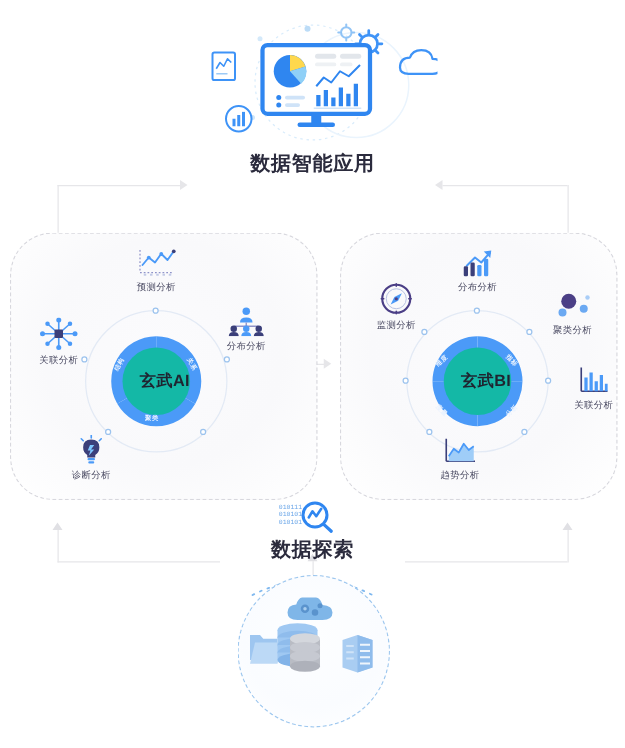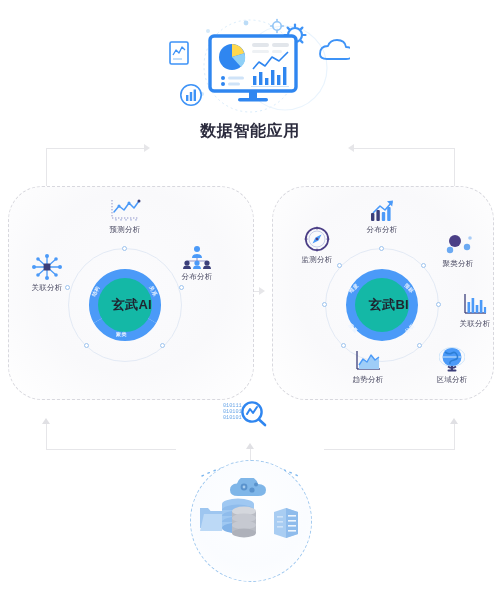--- a/index.html
+++ b/index.html
@@ -246,20 +246,36 @@
         <g fill="#4b9af8">
             <circle cx="16" cy="18" r="2.6"></circle>
             <path d="M12 24 q0-3.4 4-3.4 q4 0 4 3.4 z"></path>
           </g>
       </svg>
     </div>
     <div class="node-label">分布分析</div>
   </div>
 
 
+  <div class="node" style="left:41px;top:348px;">
+    <div class="icon-wrap">
+      <svg width="24" height="24" viewBox="0 0 24 24">
+        <g stroke="#4b9af8" stroke-width="1.3" stroke-linecap="round">
+          <line x1="12" y1="0" x2="12" y2="2.4"></line>
+            <line x1="4" y1="3" x2="5.6" y2="4.6"></line>
+            <line x1="20" y1="3" x2="18.4" y2="4.6"></line>
+        </g>
+        <path d="M12 3.5 q6.5 0 6.5 6.3 q0 4.2-3.3 6.2 v2 h-6.4 v-2 q-3.3-2-3.3-6.2 q0-6.3 6.5-6.3 z" fill="#3b3f7a"></path>
+        <path d="M11 8 l3.4 0 l-2.6 3.6 l2.6 0 l-4.4 5 l1.4-4.2 l-2.2 0 z" fill="#7ec6ff"></path>
+        <rect x="9" y="18.4" width="6" height="1.8" rx="0.9" fill="#4b9af8"></rect>
+        <rect x="9.6" y="21" width="4.8" height="1.8" rx="0.9" fill="#4b9af8"></rect>
+      </svg>
+    </div>
+    <div class="node-label">诊断分析</div>
+  </div>
 
   <div class="node" style="left:15px;top:256px;">
     <div class="icon-wrap">
       <svg width="32" height="26" viewBox="0 0 32 26">
         <g stroke="#4b9af8" stroke-width="1.3" stroke-linecap="round">
           <line x1="16" y1="13" x2="16" y2="2"></line>
             <line x1="16" y1="13" x2="16" y2="24"></line>
           <line x1="16" y1="13" x2="3" y2="13"></line>
             <line x1="16" y1="13" x2="29" y2="13"></line>
           <line x1="16" y1="13" x2="7" y2="5"></line>
@@ -355,34 +371,20 @@
           <rect x="9.6" y="6" width="2.6" height="15"></rect>
           <rect x="13.7" y="13" width="2.6" height="8"></rect>
           <rect x="17.8" y="8" width="2.6" height="13"></rect>
           <rect x="21.9" y="15" width="2.2" height="6"></rect>
         </g>
       </svg>
     </div>
     <div class="node-label">关联分析</div>
   </div>
 
-  <div class="node" style="left:420px;top:348px;">
-    <div class="icon-wrap">
-      <svg width="26" height="26" viewBox="0 0 26 26">
-        <circle cx="13" cy="11" r="9.5" fill="#4b9af8"></circle>
-        <path d="M13 1.5 a13 9.5 0 0 0 0 19 a13 9.5 0 0 0 0-19 z" fill="none" stroke="#cfe6fb" stroke-width="1"></path>
-        <line x1="3.5" y1="11" x2="22.5" y2="11" stroke="#cfe6fb" stroke-width="1"></line>
-        <path d="M6 6 q4 3 7 1 q3-2 5 2 q2 4-3 5 q-5 1-4 4" fill="none" stroke="#2d7fd6" stroke-width="1.6"></path>
-        <path d="M9 20.5 q4 3 8 0" fill="none" stroke="#3b3f7a" stroke-width="1.6"></path>
-        <rect x="11.8" y="20" width="2.2" height="4" fill="#3b3f7a"></rect>
-        <rect x="8.5" y="23.5" width="9" height="2" rx="1" fill="#3b3f7a"></rect>
-      </svg>
-    </div>
-    <div class="node-label">区域分析</div>
-  </div>
 
   <div class="node" style="left:285px;top:228px;">
     <div class="icon-wrap">
       <svg width="26" height="26" viewBox="0 0 26 26">
         <circle cx="13" cy="13" r="11.2" fill="none" stroke="#4b3f86" stroke-width="1.7"></circle>
         <circle cx="13" cy="13" r="8" fill="none" stroke="#b9c2e2" stroke-width="0.8"></circle>
         <path d="M17.5 8.5 L11.5 11.5 L8.5 17.5 L14.5 14.5 Z" fill="#4b9af8"></path>
         <circle cx="13" cy="13" r="1.3" fill="#4b3f86"></circle>
         <g stroke="#4b3f86" stroke-width="1.2" stroke-linecap="round">
           <line x1="13" y1="1" x2="13" y2="3"></line>
@@ -426,20 +428,21 @@
       <g fill="#6aa6e8" font-size="5.2" font-family="'Liberation Mono', monospace" letter-spacing="0">
         <text x="1" y="7">010111</text>
         <text x="1" y="13">010101</text>
         <text x="1" y="19">010101</text>
       </g>
       <circle cx="30" cy="12" r="9.6" fill="#ffffff" stroke="#2f86f0" stroke-width="2.4"></circle>
       <polyline points="25,14 28,9 31,13 35,7" fill="none" stroke="#2f86f0" stroke-width="2" stroke-linejoin="round" stroke-linecap="round"></polyline>
       <line x1="37" y1="19.5" x2="43" y2="25" stroke="#2f86f0" stroke-width="2.6" stroke-linecap="round"></line>
     </svg>
   </div>
+  <div class="abs section-title" style="left:190px;top:430px;width:120px;">数据探索</div>
 
   <div class="abs dotted-up" style="left:196px;top:452px;width:108px;height:26px;">
     <svg width="108" height="26" viewBox="0 0 108 26">
       <path d="M6 24 Q54 0 102 24" fill="none" stroke="#7fb8ef" stroke-width="1.4" stroke-dasharray="1.5 5" stroke-linecap="round"></path>
     </svg>
   </div>
 
   <div class="data-circle" style="left:190px;top:460px;width:120px;height:120px;"></div>
 
   <div class="abs" style="left:198px;top:478px;width:104px;height:68px;">

